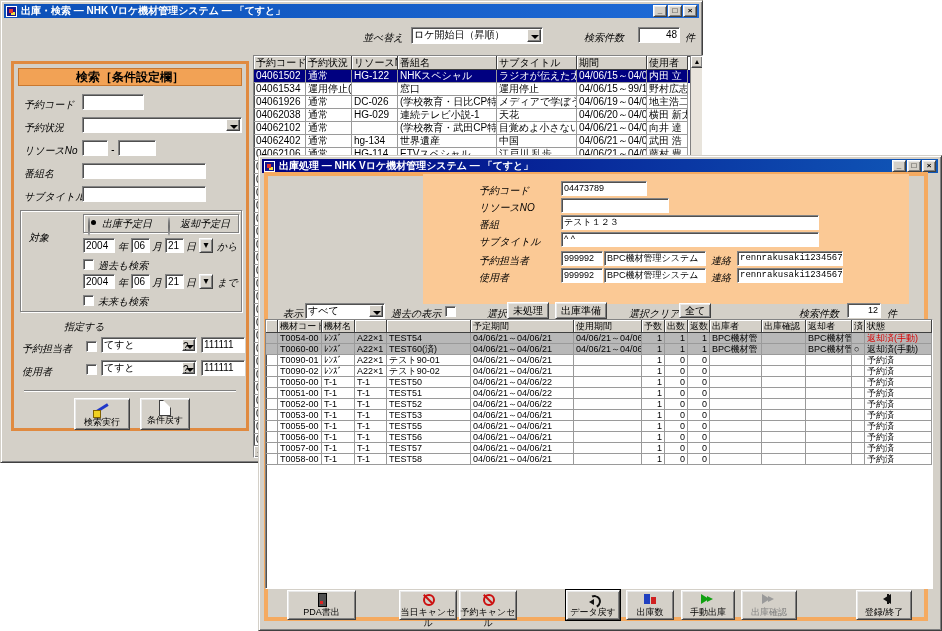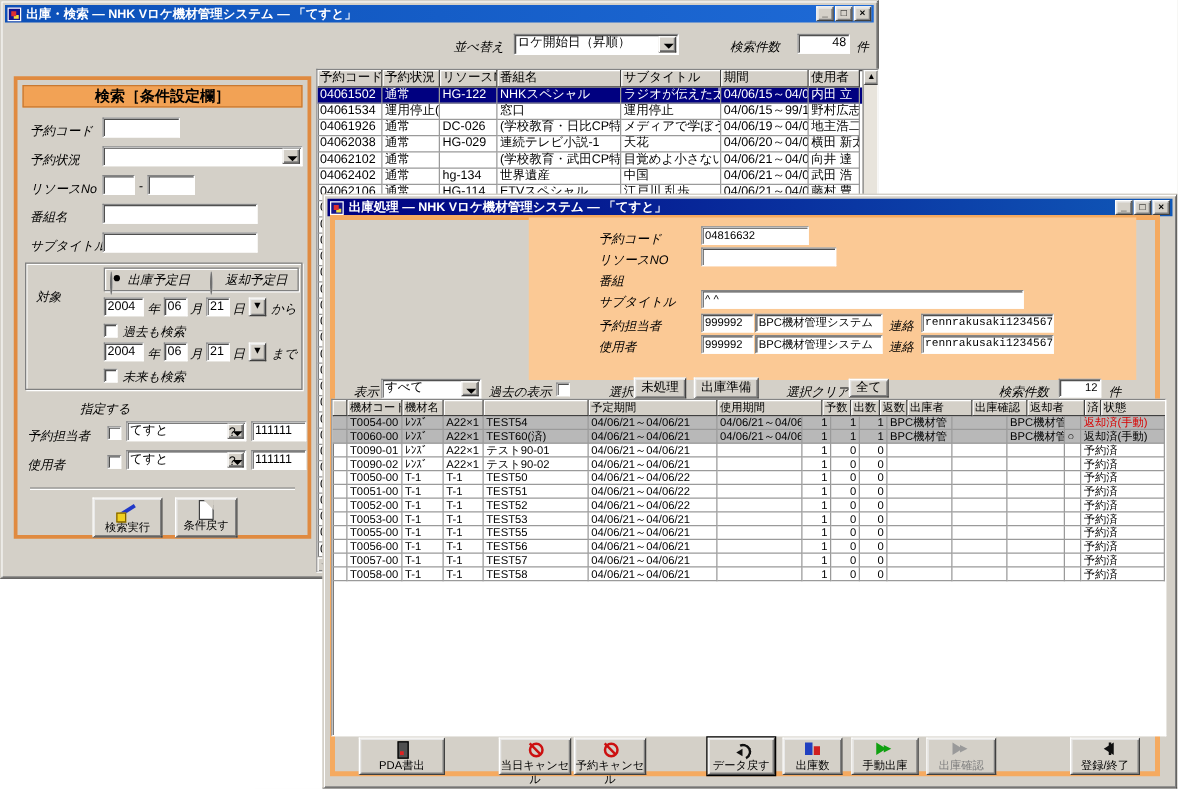--- a/index.html
+++ b/index.html
@@ -341,24 +341,25 @@
       <span class="tbb">_</span>
       <span class="tbb">□</span>
       <span class="tbb">×</span>
     </div>
 
     <div class="frame-orange" style="left:5px;top:16px;width:664px;height:449px;"></div>
 
 
     <div class="opanel" style="left:164px;top:18px;width:486px;height:130px;">
       <div class="abs lbl" style="left:56px;top:10px;">予約コード</div>
-      <div class="abs in" style="left:138px;top:7px;width:86px;height:15px;font-size:9px;">04816632</div>
+      <div class="abs in" style="left:138px;top:7px;width:86px;height:15px;font-size:9px;">04473789</div>
       <div class="abs lbl" style="left:56px;top:27px;">リソースNO</div>
       <div class="abs in" style="left:138px;top:24px;width:108px;height:15px;font-size:9px;"></div>
       <div class="abs lbl" style="left:56px;top:44px;">番組</div>
+      <div class="abs in" style="left:138px;top:41px;width:258px;height:15px;font-size:9px;">テスト１２３</div>
       <div class="abs lbl" style="left:56px;top:61px;">サブタイトル</div>
       <div class="abs in" style="left:138px;top:58px;width:258px;height:15px;font-size:9px;">^ ^</div>
       <div class="abs lbl" style="left:56px;top:80px;">予約担当者</div>
       <div class="abs in" style="left:138px;top:77px;width:42px;height:15px;font-size:9px;">999992</div>
       <div class="abs in" style="left:181px;top:77px;width:102px;height:15px;font-size:9px;">BPC機材管理システム</div>
       <div class="abs lbl" style="left:288px;top:80px;">連絡</div>
       <div class="abs in" style="left:314px;top:77px;width:106px;height:15px;font-size:9px;font-family:'Liberation Mono','DejaVu Sans Mono',monospace;">rennrakusaki1234567</div>
       <div class="abs lbl" style="left:56px;top:97px;">使用者</div>
       <div class="abs in" style="left:138px;top:94px;width:42px;height:15px;font-size:9px;">999992</div>
       <div class="abs in" style="left:181px;top:94px;width:102px;height:15px;font-size:9px;">BPC機材管理システム</div>
@@ -384,21 +385,21 @@
 
     <div class="abs tframe" style="left:6px;top:163px;width:668px;height:270px;">
       <div id="fg-table" style="position:absolute;left:0;top:0;right:0;bottom:0;overflow:hidden;" class="fg-rows">
           <div class="trow thead fg-head">
             <div class="tc" style="width: 12px;"></div>
             <div class="tc" style="width: 44px;">機材コード</div>
             <div class="tc" style="width: 33px;">機材名</div>
             <div class="tc" style="width: 32px;"></div>
             <div class="tc" style="width: 84px;"></div>
             <div class="tc" style="width: 103px;">予定期間</div>
-            <div class="tc" style="width: 84px;">使用期間</div>
+            <div class="tc" style="width: 68px;">使用期間</div>
             <div class="tc" style="width: 23px;">予数</div>
             <div class="tc" style="width: 23px;">出数</div>
             <div class="tc" style="width: 22px;">返数</div>
             <div class="tc" style="width: 52px;">出庫者</div>
             <div class="tc" style="width: 44px;">出庫確認</div>
             <div class="tc" style="width: 46px;">返却者</div>
             <div class="tc" style="width: 13px;">済</div>
             <div class="tc" style="width: 67px;">状態</div>
           </div>
           <div class="trow row-gray">

